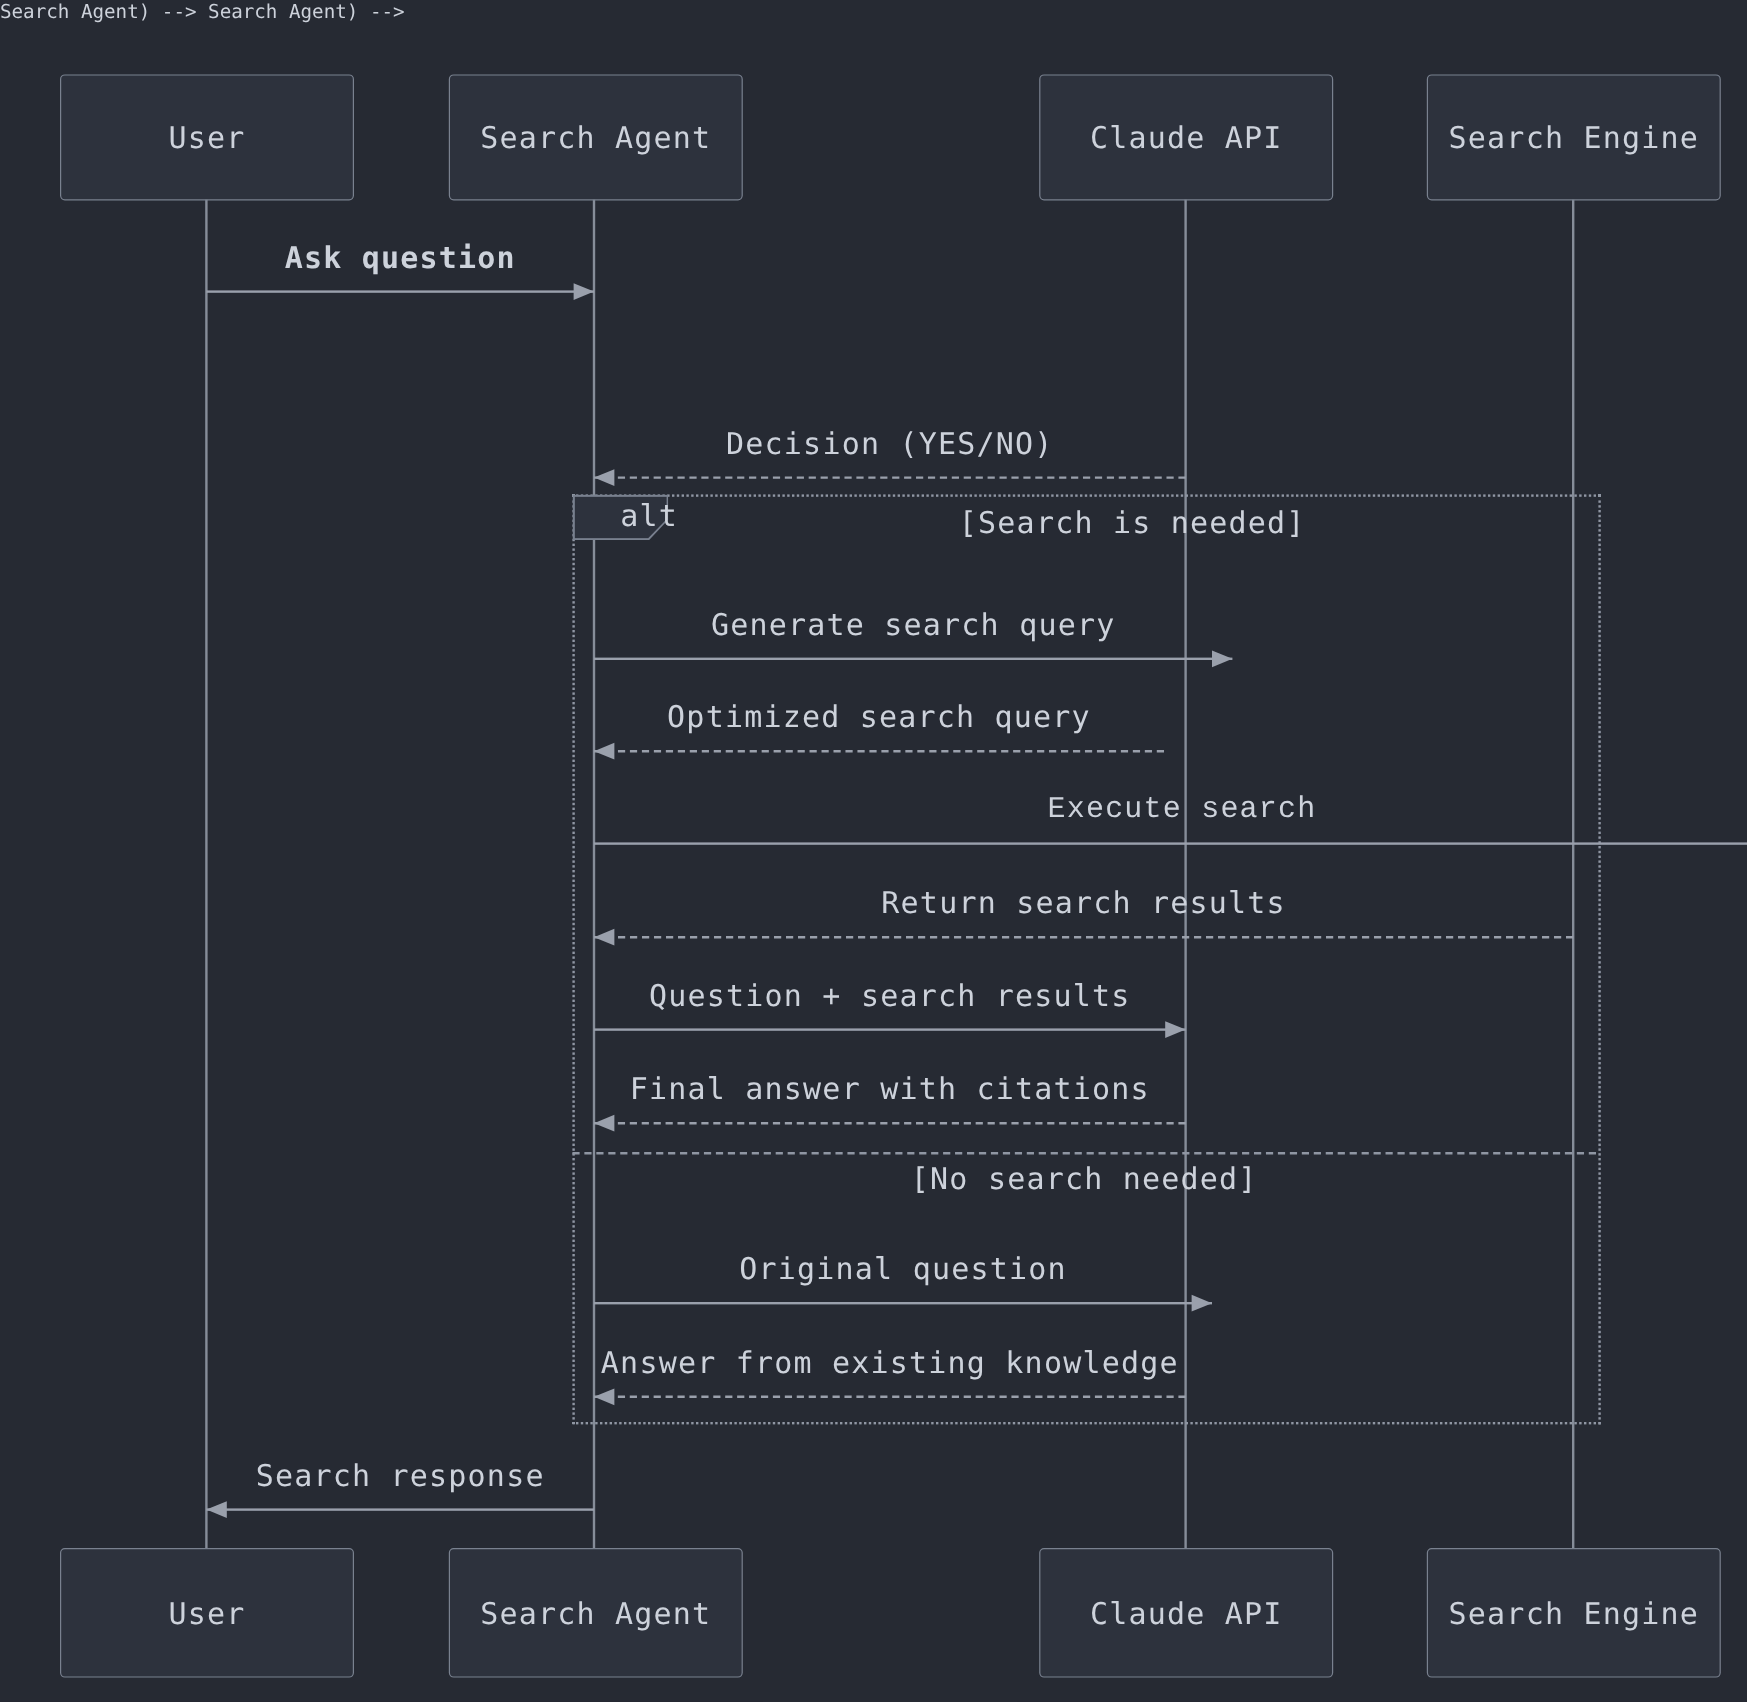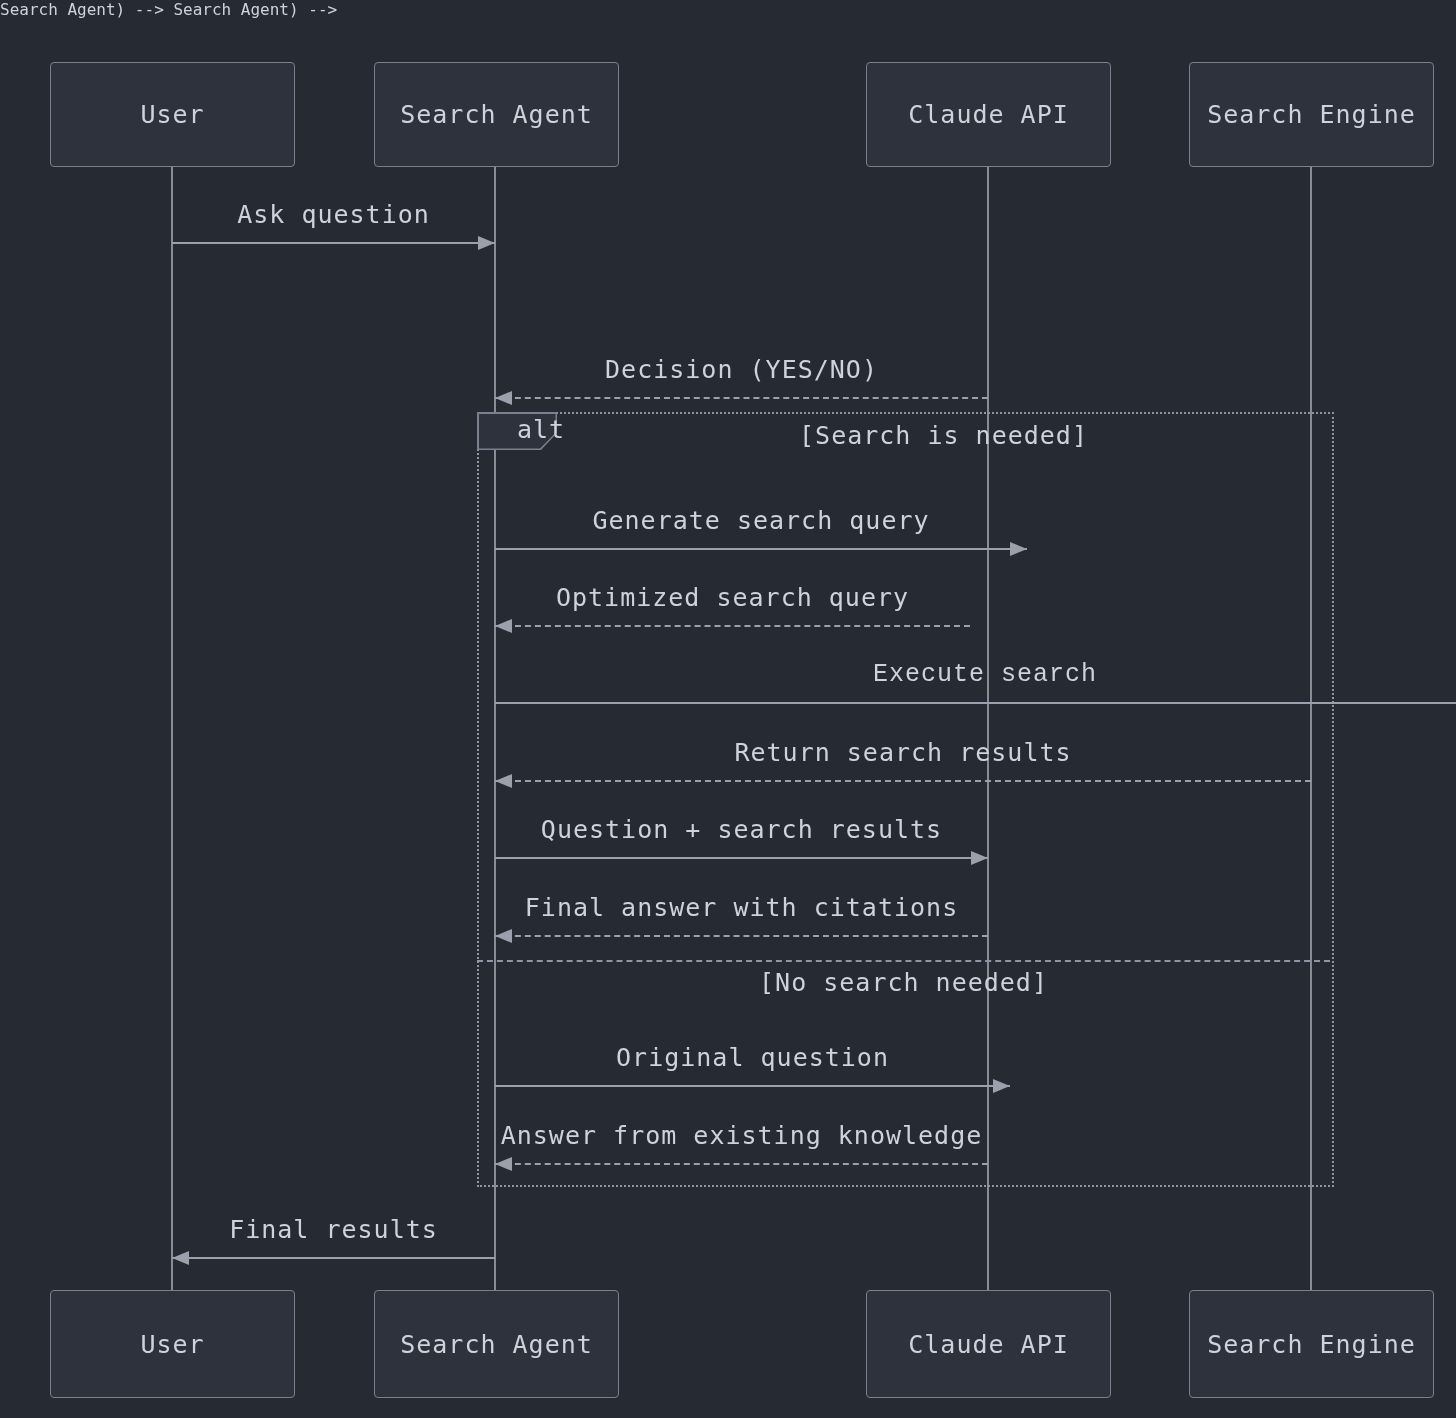--- a/index.html
+++ b/index.html
@@ -121,21 +121,21 @@
   <div class="alt-divider" style="left:477px;top:960px;width:853px;"></div>
   <div class="alt-label" style="left:477px;top:412px;">
     <div class="shape-border"></div>
     <div class="shape-fill"></div>
     <div class="alt-label-text">alt</div>
   </div>
   <div class="alt-condition" style="left:557px;top:421px;width:773px;">[Search is needed]</div>
   <div class="alt-condition" style="left:477px;top:968px;width:853px;">[No search needed]</div>
 
   
-  <div class="msg" style="left:172px;top:200px;width:323px;height:60px;">
+  <div class="msg" style="left:172px;top:200px;width:323px;height:60px;font-weight:bold;">
     <div class="msg-label">Ask question</div>
     <div class="msg-line solid"></div>
     <div class="arrow-head right"></div>
   </div>
 
   
 
    Search Agent) --&gt;
   <div class="msg" style="left:495px;top:355px;width:493px;height:60px;">
     <div class="msg-label">Decision (YES/NO)</div>
@@ -194,21 +194,21 @@
 
   
   <div class="msg" style="left:495px;top:1121px;width:493px;height:60px;">
     <div class="msg-label">Answer from existing knowledge</div>
     <div class="msg-line dashed"></div>
     <div class="arrow-head left"></div>
   </div>
 
   
   <div class="msg" style="left:172px;top:1215px;width:323px;height:60px;">
-    <div class="msg-label">Final results</div>
+    <div class="msg-label">Search response</div>
     <div class="msg-line solid"></div>
     <div class="arrow-head left"></div>
   </div>
 
   
   <div class="actor" style="left:50px;top:1290px;height:106px;">
       <span>User</span>
     </div>
   <div class="actor" style="left:374px;top:1290px;height:106px;">
       <span>Search Agent</span>

